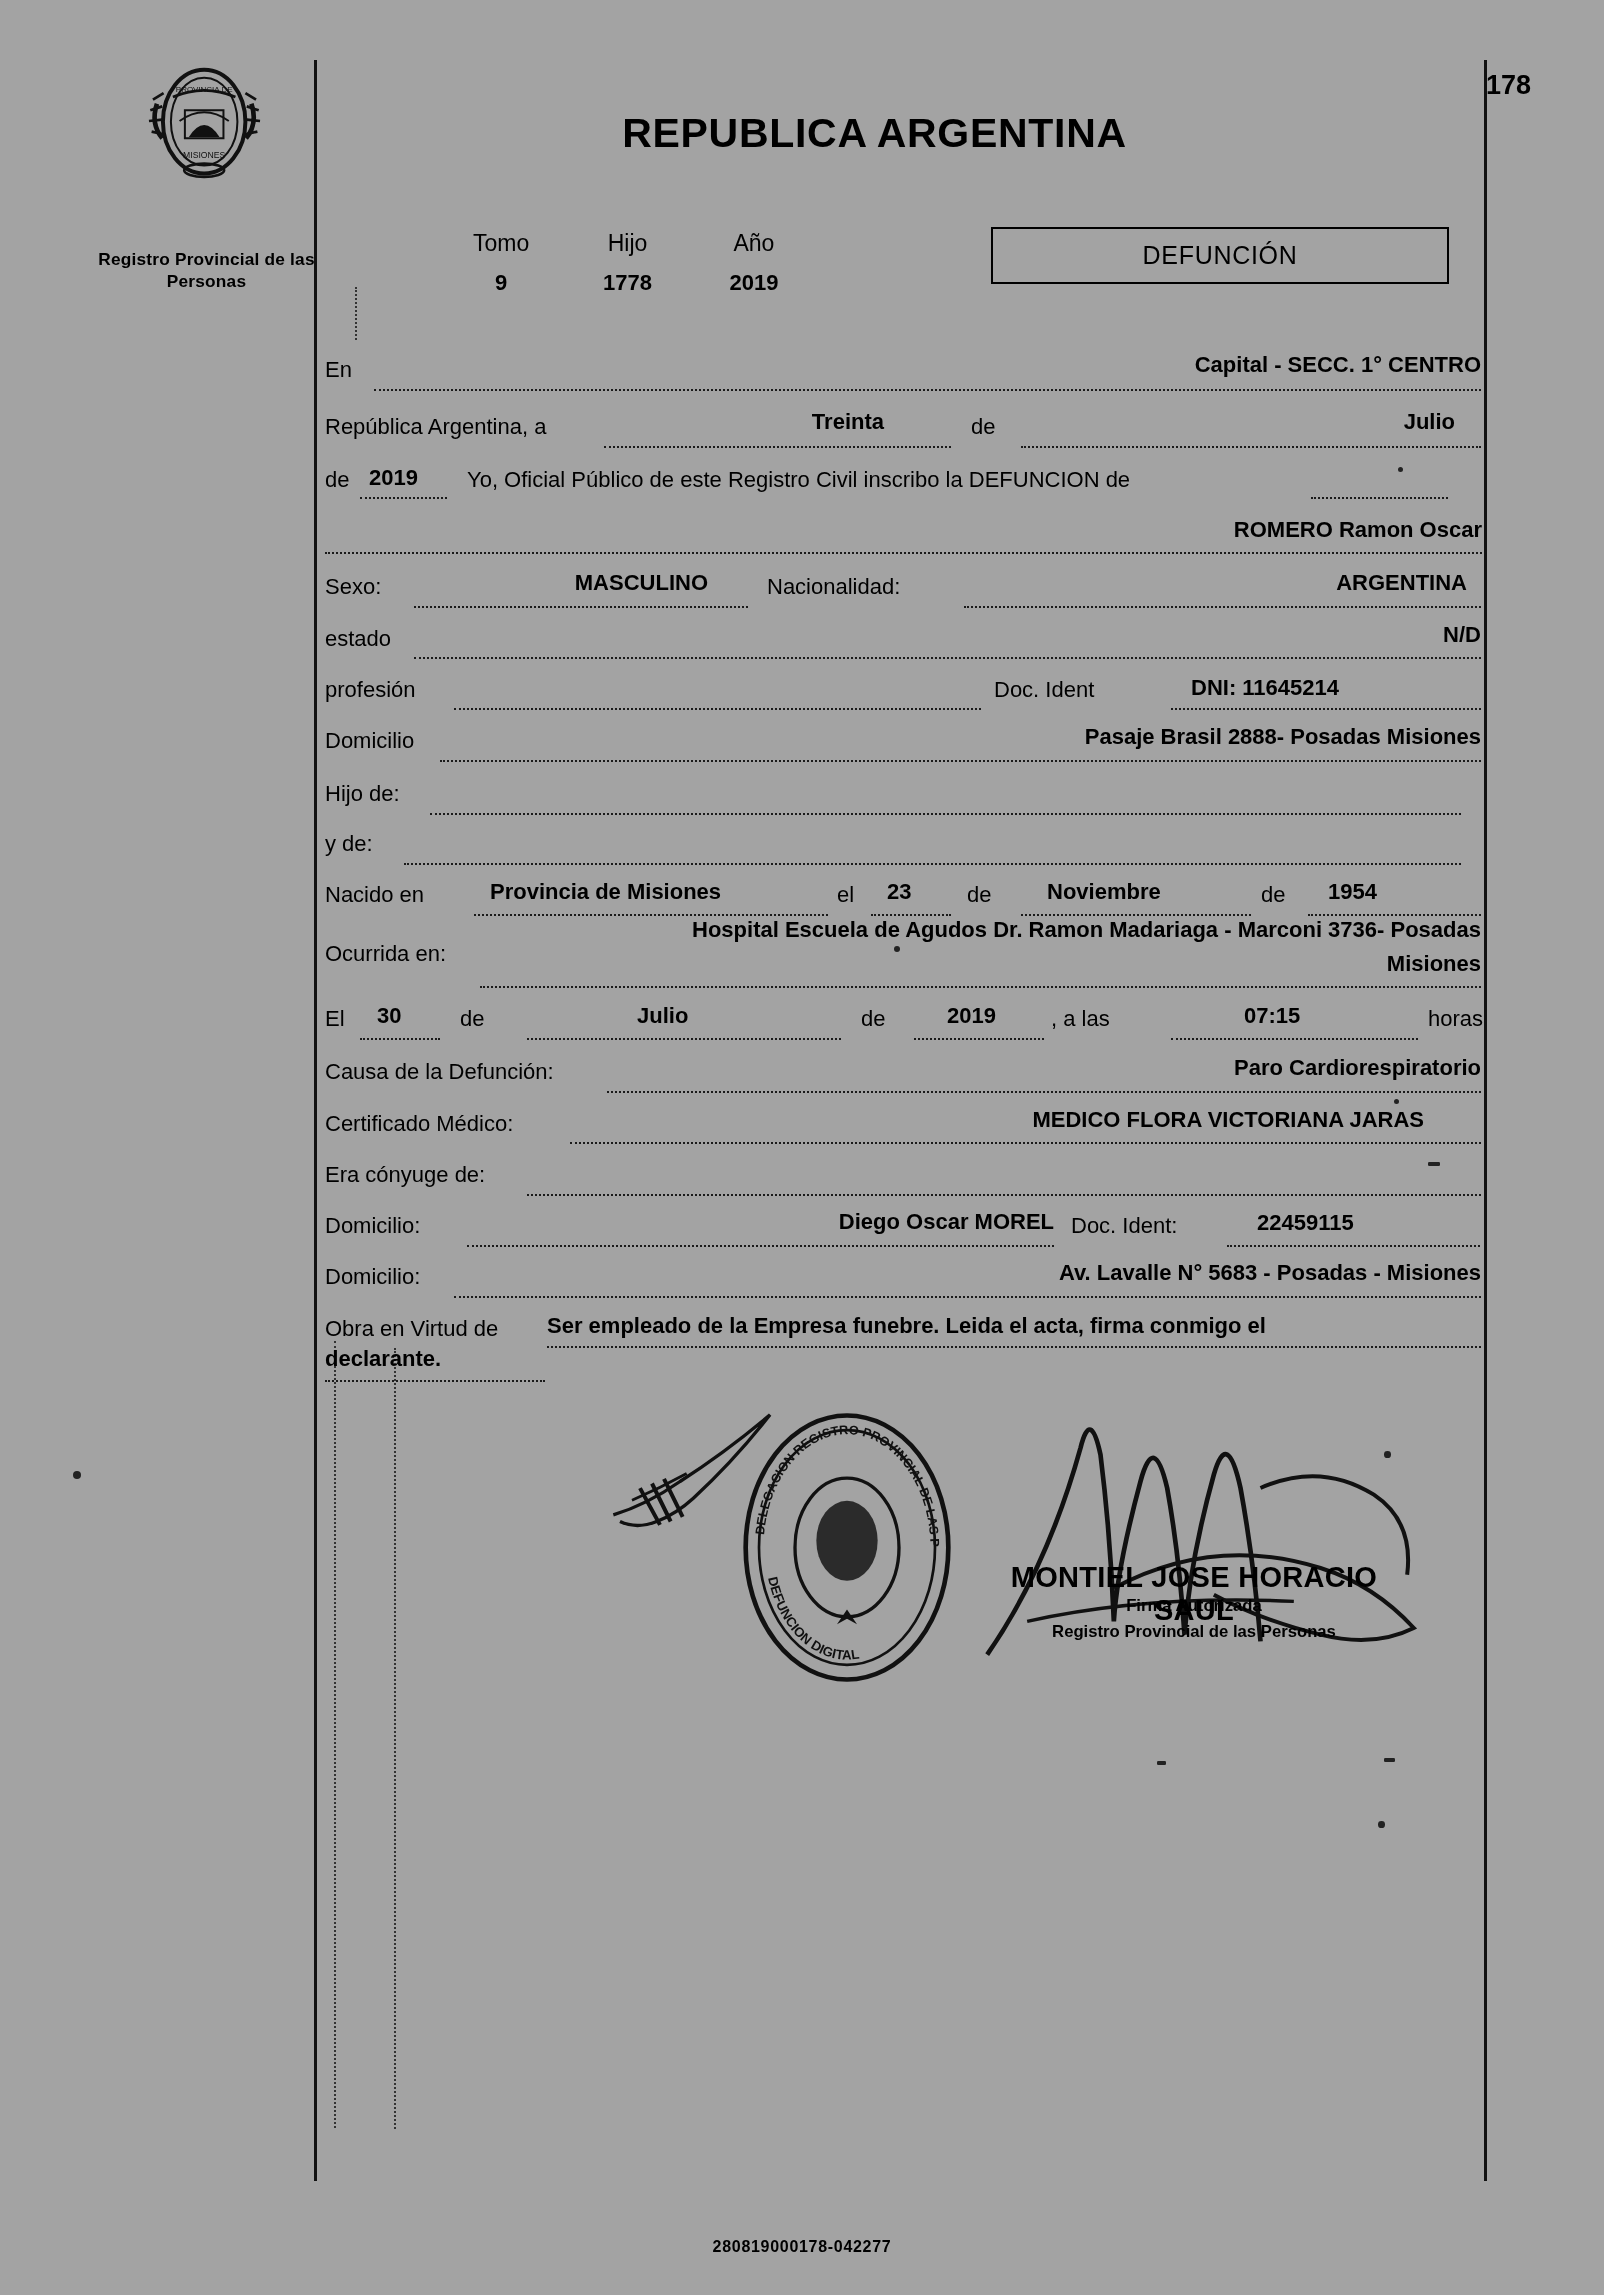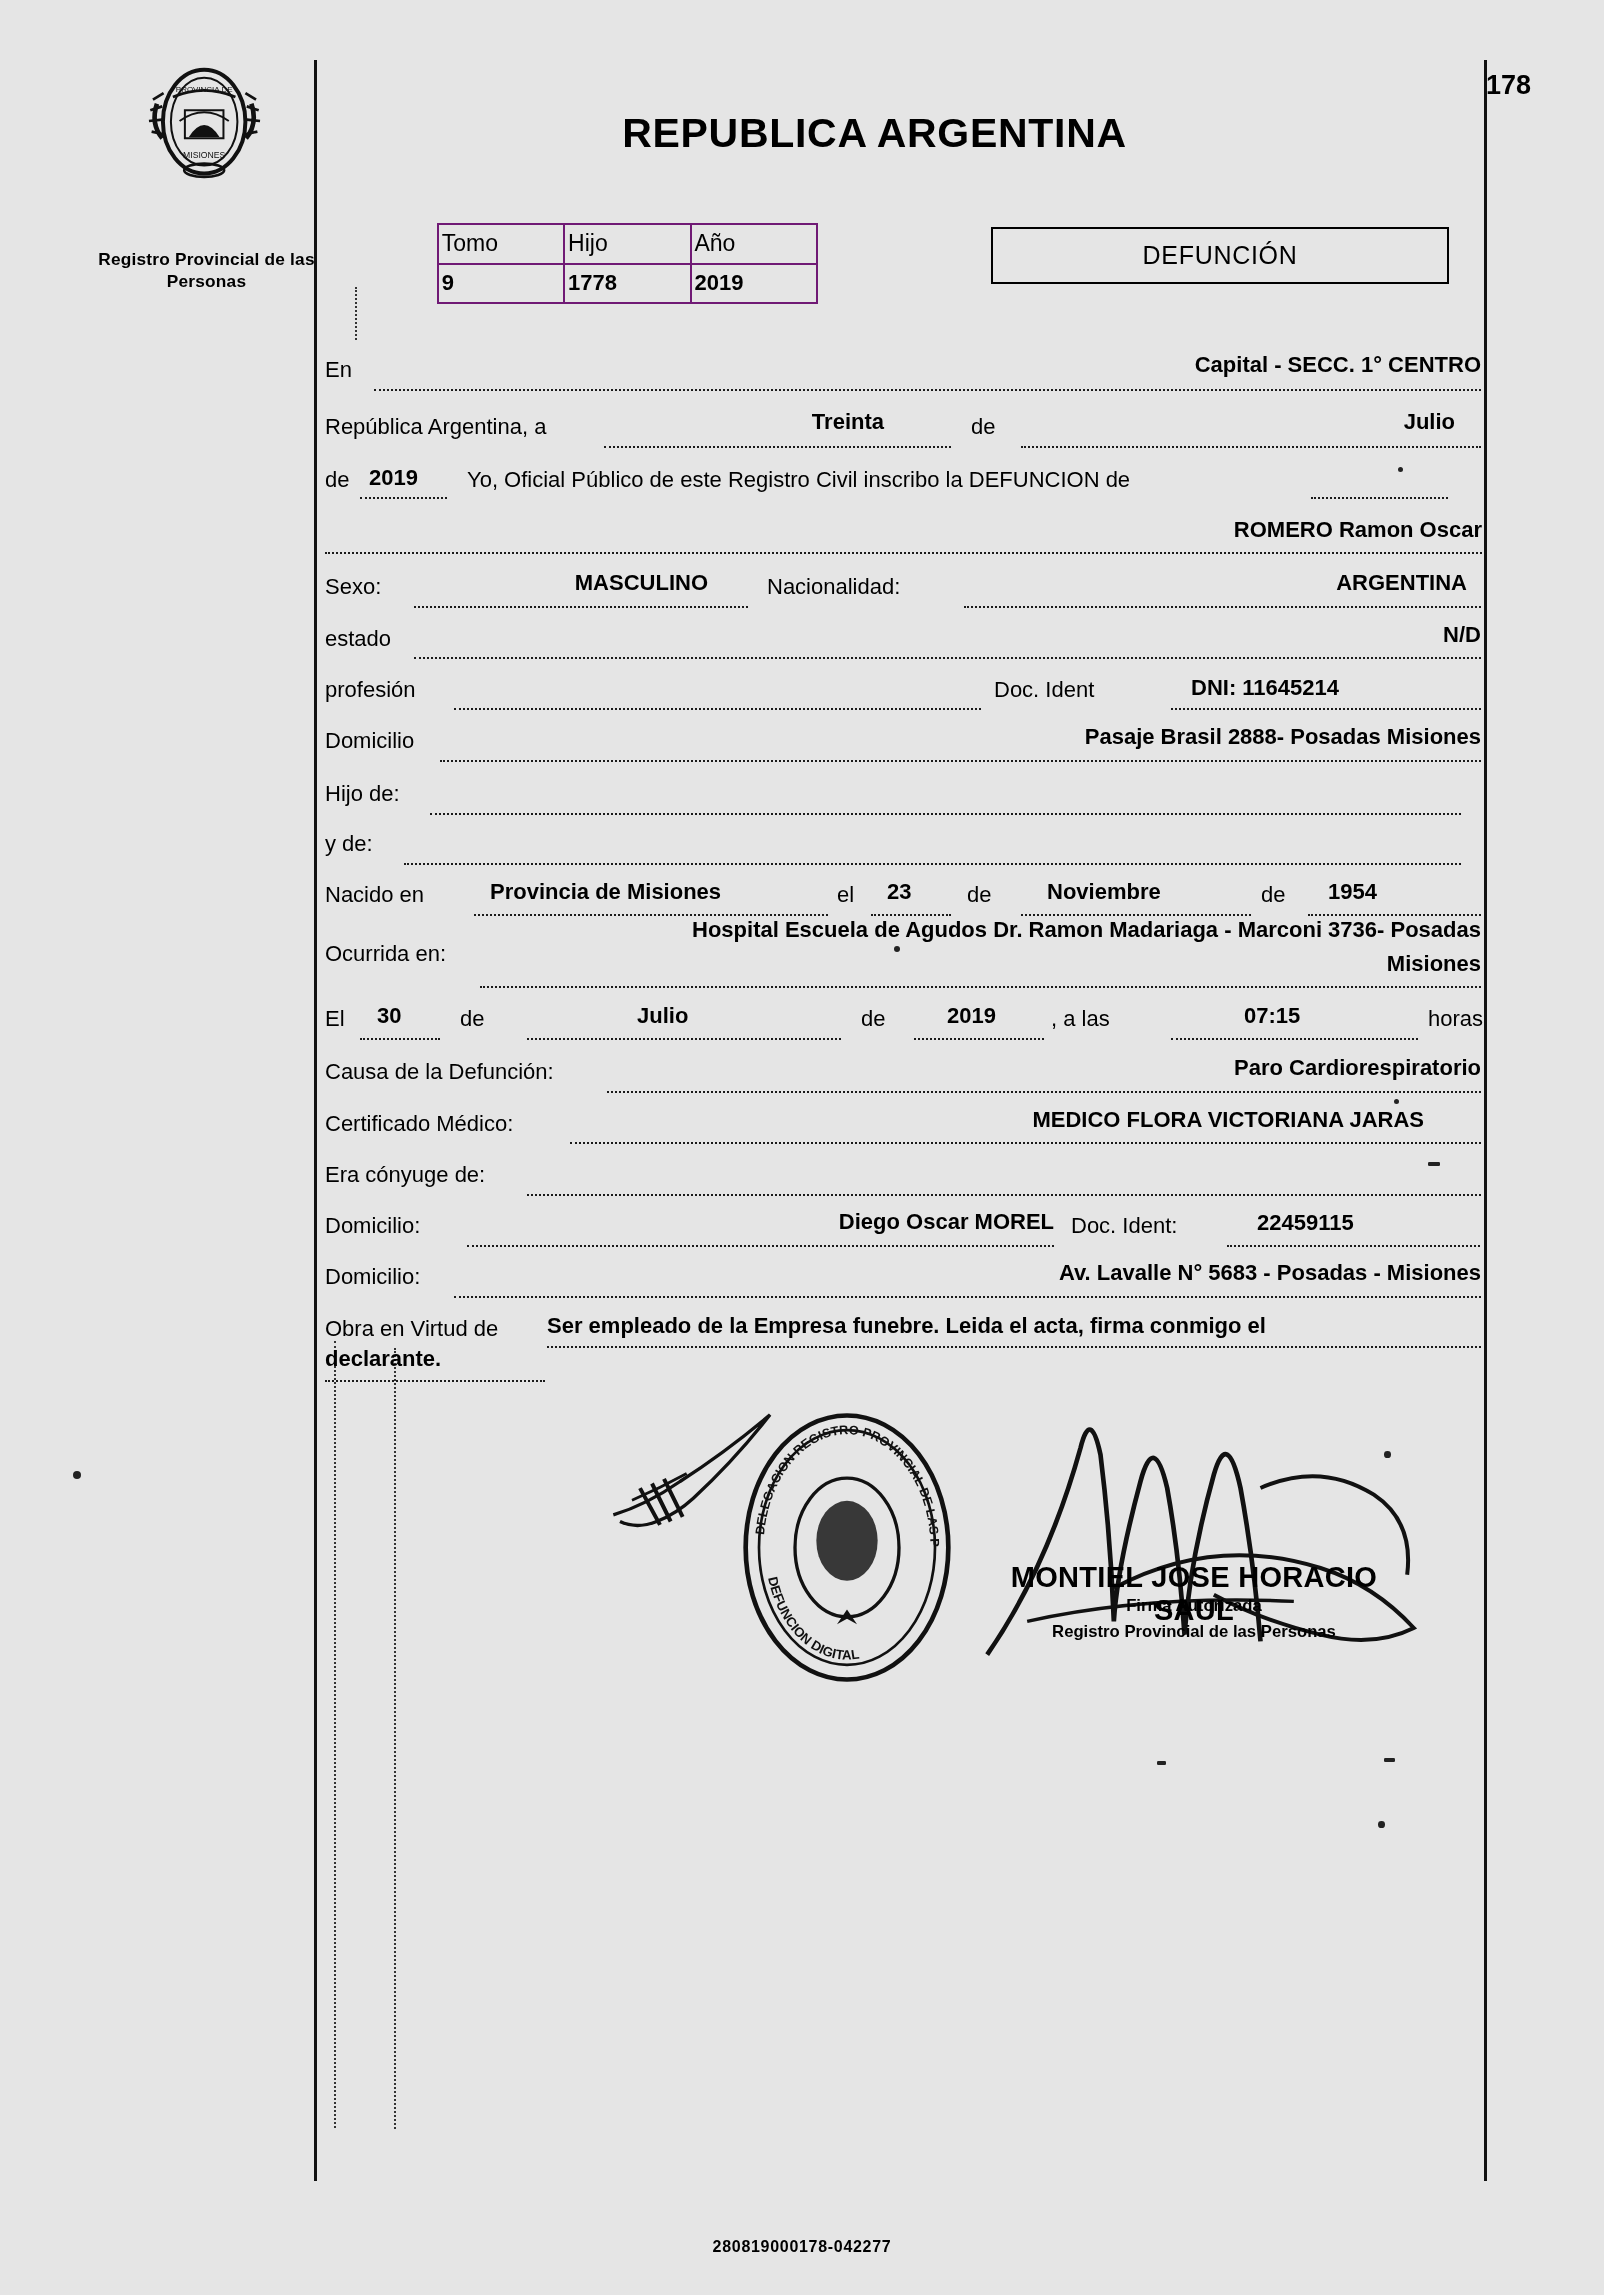--- a/index.html
+++ b/index.html
@@ -8,21 +8,21 @@
     background: #ffffff;
   }
   body {
     font-family: "Liberation Sans", sans-serif;
     color: #000000;
   }
   .page {
     position: relative;
     width: 1604px;
     height: 2295px;
-    background: #e5e5e5;
+    background: #a3a3a3;
     overflow: hidden;
   }
 
   
   .crest {
     position: absolute;
     left: 133px;
     top: 57px;
     width: 143px;
     height: 130px;
@@ -84,23 +84,24 @@
 
   
   .tabla {
     position: absolute;
     left: 437px;
     top: 223px;
     border-collapse: collapse;
     font-size: 23px;
   }
   .tabla td {
-    border: 2px solid #701a75;
+    border: 2px solid #a3a3a3;
     width: 119px;
     height: 35px;
+    text-align: center;
     vertical-align: middle;
     padding: 1.3px 2.7px;
   }
   .tabla td.val { font-weight: bold; }
 
   .defuncion-box {
     position: absolute;
     left: 991px;
     top: 227px;
     width: 454px;

